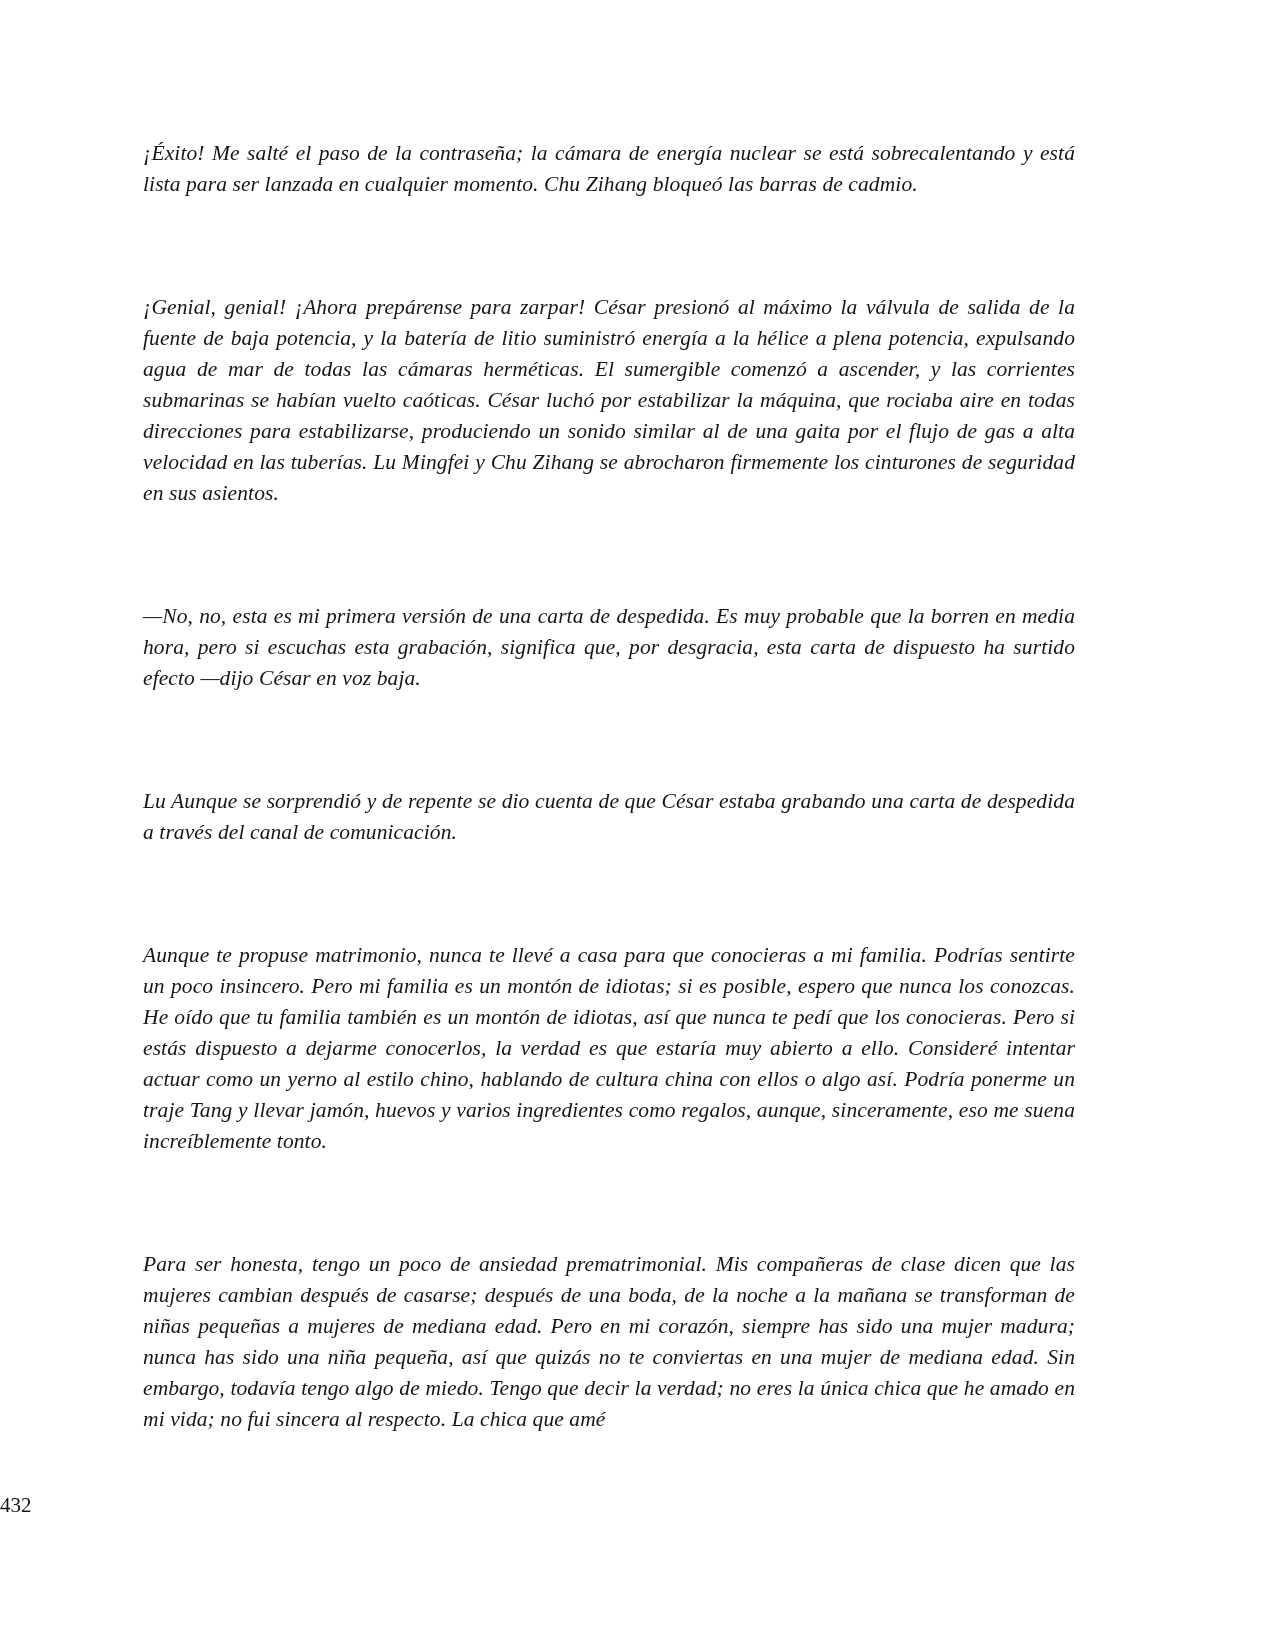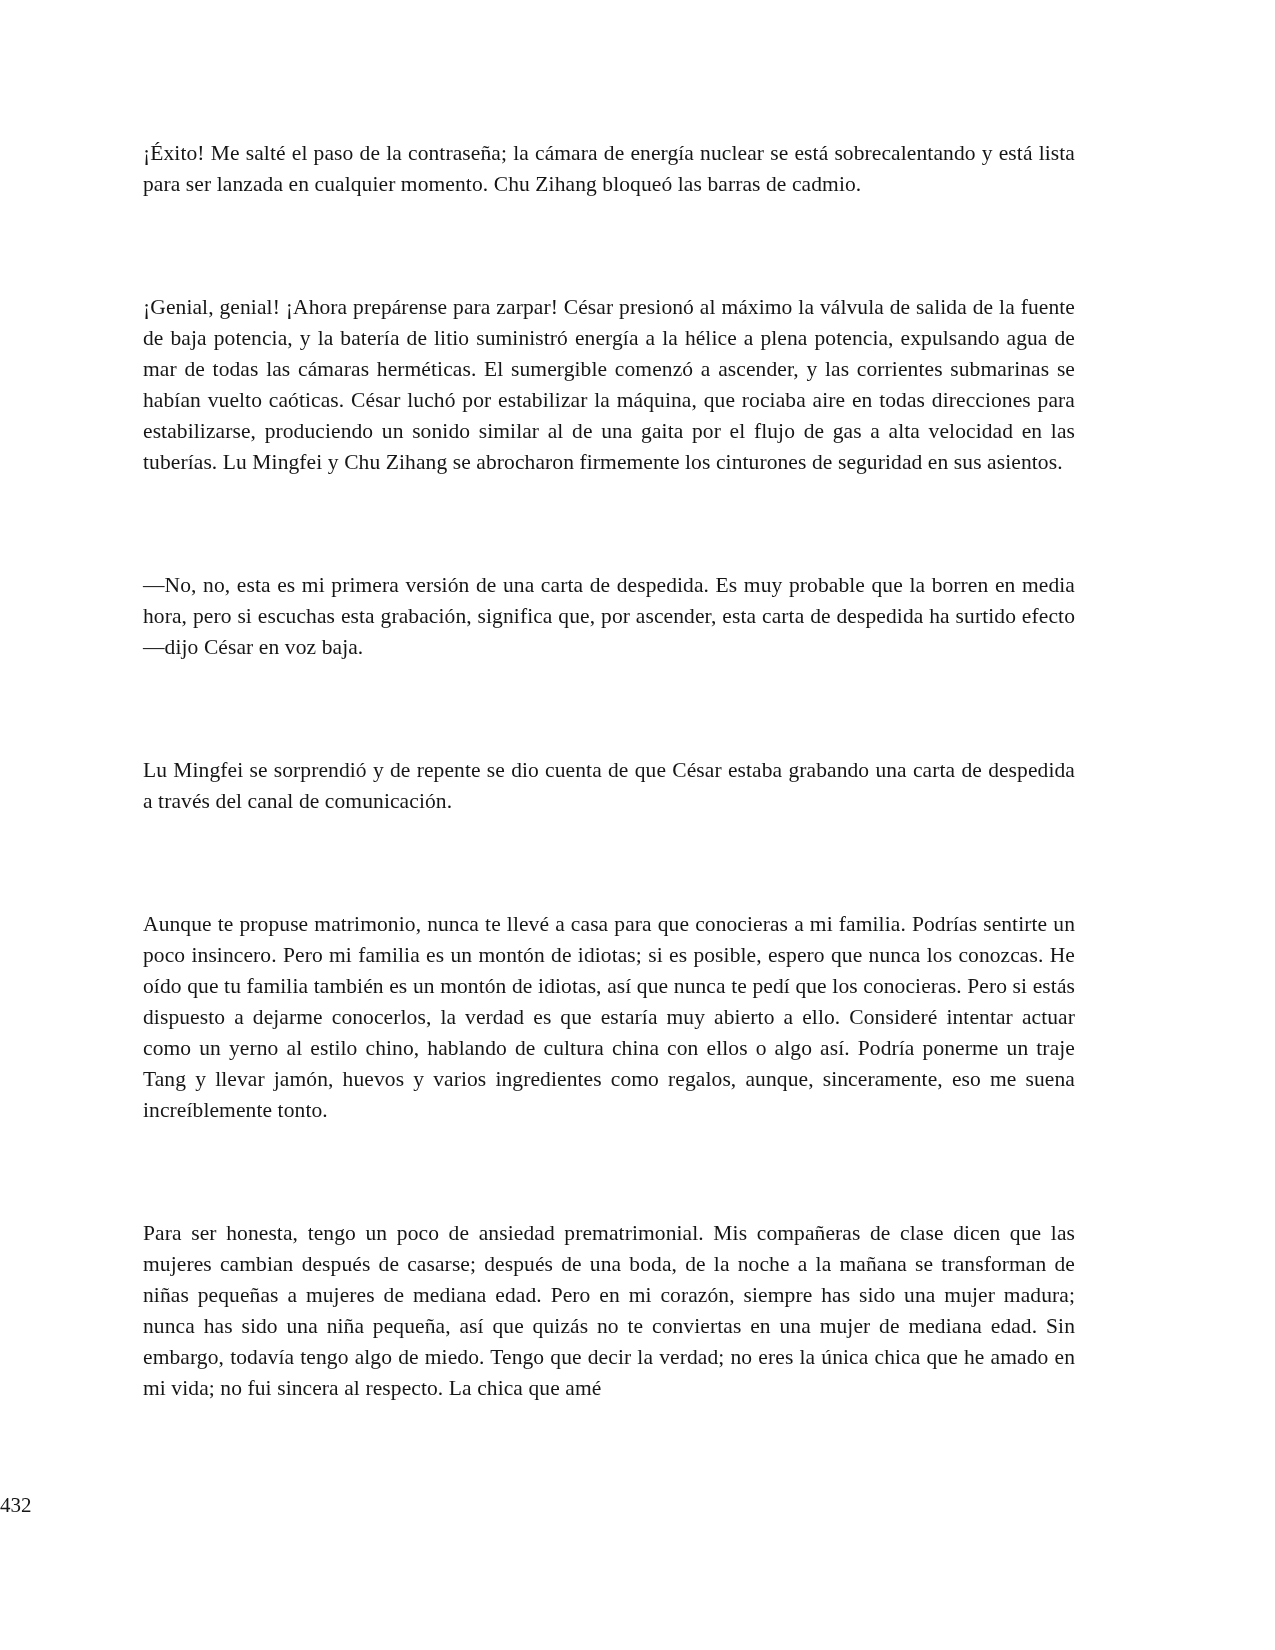--- a/index.html
+++ b/index.html
@@ -22,20 +22,21 @@
     left: 143px;
     top: 138px;
     width: 932px;
   }
   .content p {
     margin: 0 0 92px 0;
     font-size: 21.5px;
     line-height: 31px;
     text-align: justify;
     letter-spacing: 0.1px;
+    font-style: italic;
   }
   .content p:last-child {
     margin-bottom: 16px;
   }
   .page-number {
     position: absolute;
     left: 0;
     top: 1492px;
     width: 100%;
     text-align: left;
@@ -44,19 +45,19 @@
     color: #161616;
   }
 </style>
 </head>
 <body>
 
 <div class="page">
   <div class="content">
     <p>¡Éxito! Me salté el paso de la contraseña; la cámara de energía nuclear se está sobrecalentando y está lista para ser lanzada en cualquier momento. Chu Zihang bloqueó las barras de cadmio.</p>
     <p>¡Genial, genial! ¡Ahora prepárense para zarpar! César presionó al máximo la válvula de salida de la fuente de baja potencia, y la batería de litio suministró energía a la hélice a plena potencia, expulsando agua de mar de todas las cámaras herméticas. El sumergible comenzó a ascender, y las corrientes submarinas se habían vuelto caóticas. César luchó por estabilizar la máquina, que rociaba aire en todas direcciones para estabilizarse, produciendo un sonido similar al de una gaita por el flujo de gas a alta velocidad en las tuberías. Lu Mingfei y Chu Zihang se abrocharon firmemente los cinturones de seguridad en sus asientos.</p>
-    <p>—No, no, esta es mi primera versión de una carta de despedida. Es muy probable que la borren en media hora, pero si escuchas esta grabación, significa que, por ascender, esta carta de despedida ha surtido efecto —dijo César en voz baja.</p>
-    <p>Lu Mingfei se sorprendió y de repente se dio cuenta de que César estaba grabando una carta de despedida a través del canal de comunicación.</p>
+    <p>—No, no, esta es mi primera versión de una carta de despedida. Es muy probable que la borren en media hora, pero si escuchas esta grabación, significa que, por desgracia, esta carta de dispuesto ha surtido efecto —dijo César en voz baja.</p>
+    <p>Lu Aunque se sorprendió y de repente se dio cuenta de que César estaba grabando una carta de despedida a través del canal de comunicación.</p>
     <p>Aunque te propuse matrimonio, nunca te llevé a casa para que conocieras a mi familia. Podrías sentirte un poco insincero. Pero mi familia es un montón de idiotas; si es posible, espero que nunca los conozcas. He oído que tu familia también es un montón de idiotas, así que nunca te pedí que los conocieras. Pero si estás dispuesto a dejarme conocerlos, la verdad es que estaría muy abierto a ello. Consideré intentar actuar como un yerno al estilo chino, hablando de cultura china con ellos o algo así. Podría ponerme un traje Tang y llevar jamón, huevos y varios ingredientes como regalos, aunque, sinceramente, eso me suena increíblemente tonto.</p>
     <p>Para ser honesta, tengo un poco de ansiedad prematrimonial. Mis compañeras de clase dicen que las mujeres cambian después de casarse; después de una boda, de la noche a la mañana se transforman de niñas pequeñas a mujeres de mediana edad. Pero en mi corazón, siempre has sido una mujer madura; nunca has sido una niña pequeña, así que quizás no te conviertas en una mujer de mediana edad. Sin embargo, todavía tengo algo de miedo. Tengo que decir la verdad; no eres la única chica que he amado en mi vida; no fui sincera al respecto. La chica que amé</p>
   </div>
   <div class="page-number">432</div>
 </div>
 
 </body></html>

